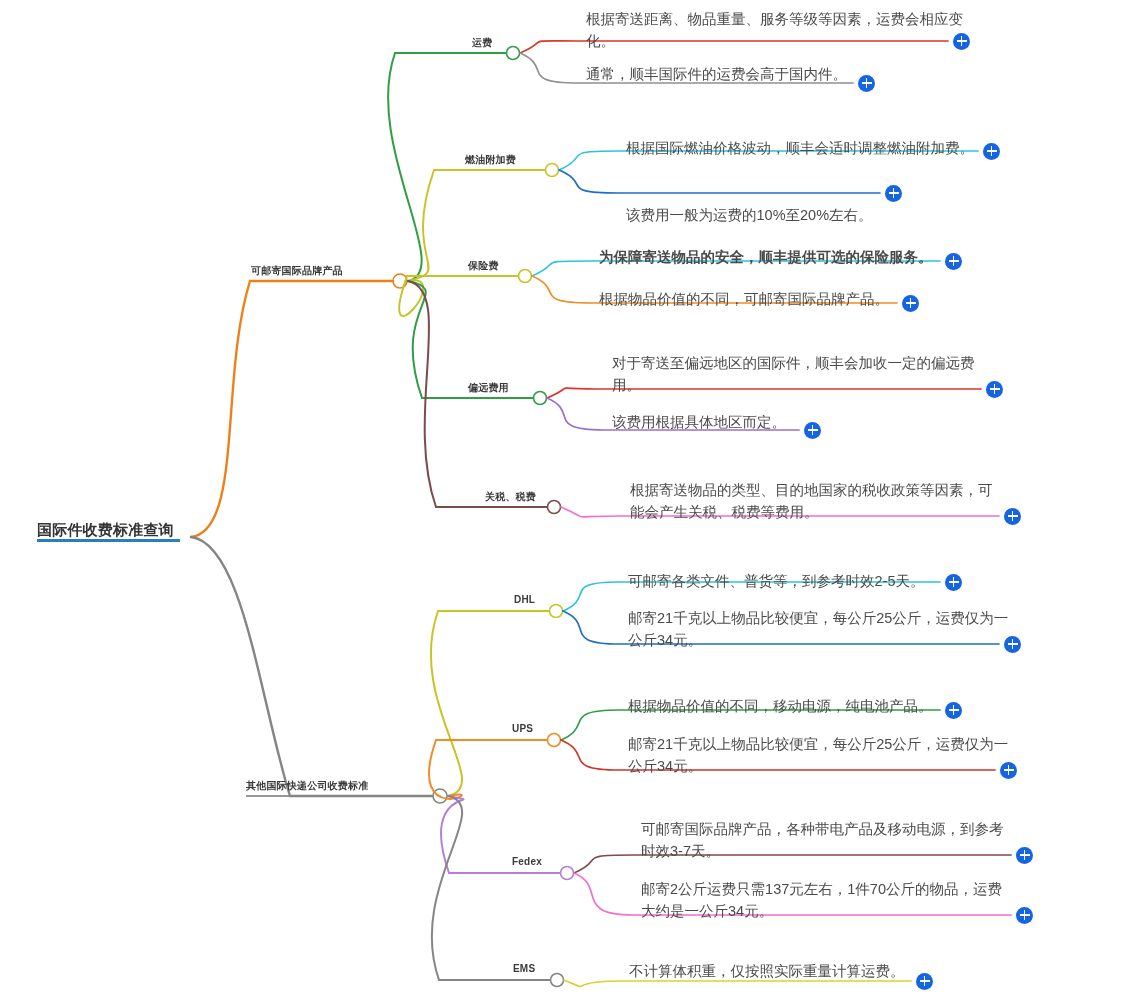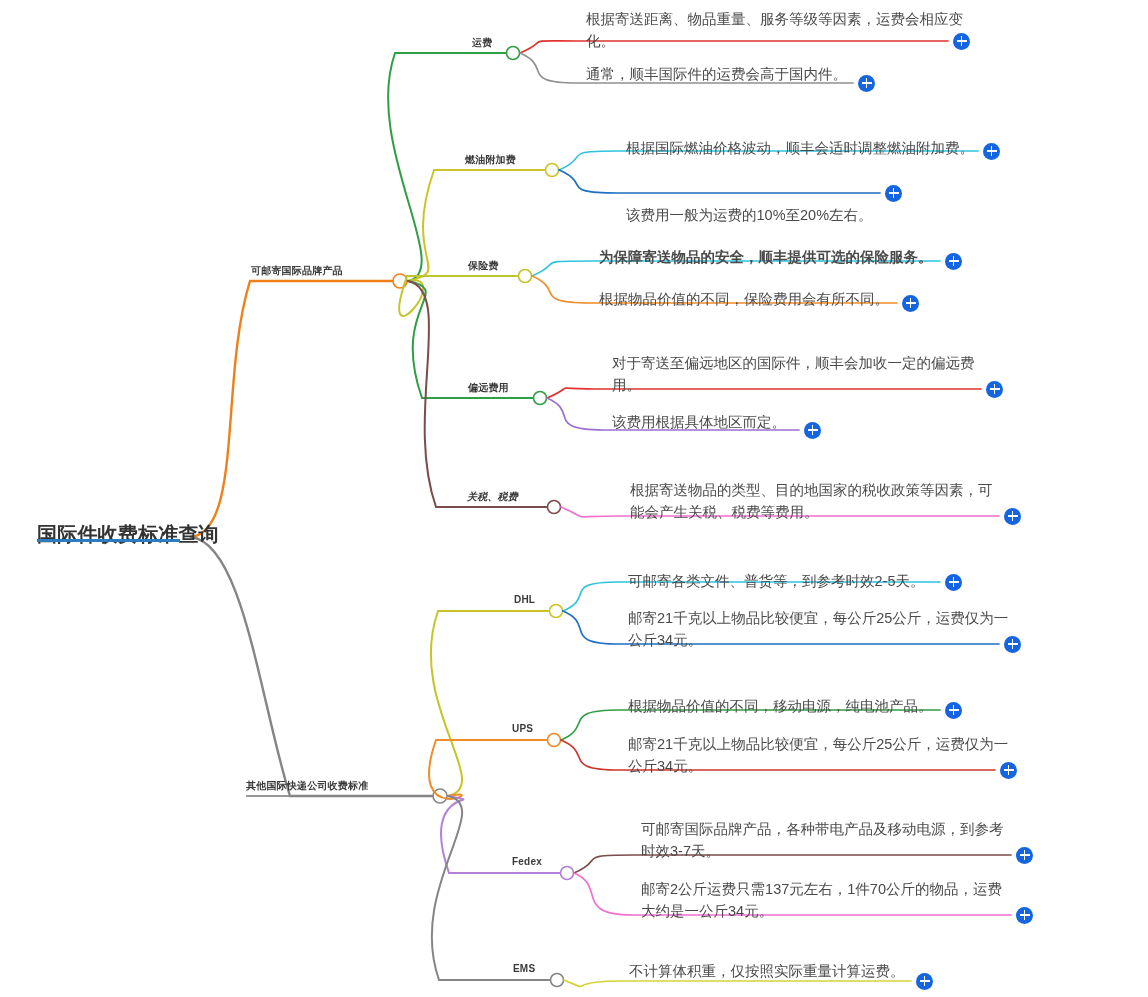--- a/index.html
+++ b/index.html
@@ -2,21 +2,21 @@
 <html><head>
 <meta charset="utf-8">
 <style>
   html,body{margin:0;padding:0;background:#ffffff;}
   body{width:1148px;height:997px;position:relative;overflow:hidden;
        font-family:"Liberation Sans","DejaVu Sans",sans-serif;}
   #mindmap{position:absolute;left:0;top:0;width:1148px;height:997px;}
   svg#links{position:absolute;left:0;top:0;width:1148px;height:997px;}
   .node-label{position:absolute;white-space:nowrap;font-size:10px;font-weight:bold;
               color:#3a3a3a;letter-spacing:0.2px;}
-  .node-label.root{font-size:20px;color:#333;}
+  .node-label.root{font-size:15px;color:#333;}
   .leaf-text{position:absolute;font-size:14.5px;color:#4a4a4a;line-height:22px;
              font-weight:400;}
   .plus{position:absolute;width:17px;height:17px;border-radius:50%;
         background:#1565e0;display:block;}
   .plus::before,.plus::after{content:"";position:absolute;background:#fff;}
   .plus::before{left:3.5px;top:7.6px;width:10px;height:1.9px;}
   .plus::after{top:3.5px;left:7.6px;height:10px;width:1.9px;}
 </style>
 </head>
 <body>
@@ -76,29 +76,29 @@
       <div class="node-label" style="top: 153px; left: 465px;">燃油附加费</div>
       <div style="position: absolute; height: 1.6px; background: rgb(205, 195, 39); left: 465px; top: 169px; width: 81px; opacity: 0.9;"></div>
       <div class="leaf-text" style="left: 626px; top: 137px; width: 395px;">根据国际燃油价格波动，顺丰会适时调整燃油附加费。</div>
       <div class="plus" style="left: 983px; top: 142.5px;"></div>
       <div class="leaf-text" style="left: 626px; top: 181px; width: 395px; margin-top: 23px;">该费用一般为运费的10%至20%左右。</div>
       <div class="plus" style="left: 885px; top: 184.5px;"></div>
       <div class="node-label" style="top: 259px; left: 468px;">保险费</div>
       <div style="position: absolute; height: 1.6px; background: rgb(191, 197, 43); left: 468px; top: 275px; width: 51px; opacity: 0.9;"></div>
       <div class="leaf-text" style="left: 599px; top: 246px; width: 395px; font-weight: bold;">为保障寄送物品的安全，顺丰提供可选的保险服务。</div>
       <div class="plus" style="left: 945px; top: 252.5px;"></div>
-      <div class="leaf-text" style="left: 599px; top: 288px; width: 395px;">根据物品价值的不同，保险费用会有所不同。</div>
+      <div class="leaf-text" style="left: 599px; top: 288px; width: 395px;">根据物品价值的不同，可邮寄国际品牌产品。</div>
       <div class="plus" style="left: 902px; top: 294.5px;"></div>
       <div class="node-label" style="top: 381px; left: 468px;">偏远费用</div>
       <div style="position: absolute; height: 1.6px; background: rgb(47, 158, 68); left: 468px; top: 397px; width: 66px; opacity: 0.9;"></div>
       <div class="leaf-text" style="left: 612px; top: 352px; width: 385px;">对于寄送至偏远地区的国际件，顺丰会加收一定的偏远费用。</div>
       <div class="plus" style="left: 986px; top: 380.5px;"></div>
       <div class="leaf-text" style="left: 612px; top: 411px; width: 385px;">该费用根据具体地区而定。</div>
       <div class="plus" style="left: 804px; top: 421.5px;"></div>
-      <div class="node-label" style="top: 490px; left: 467px; font-style: italic;">关税、税费</div>
+      <div class="node-label" style="top: 490px; left: 485px;">关税、税费</div>
       <div style="position: absolute; height: 1.6px; background: rgb(124, 75, 75); left: 467px; top: 506px; width: 81px; opacity: 0.9;"></div>
       <div class="leaf-text" style="left: 630px; top: 479px; width: 365px;">根据寄送物品的类型、目的地国家的税收政策等因素，可能会产生关税、税费等费用。</div>
       <div class="plus" style="left: 1004px; top: 507.5px;"></div>
       <div class="node-label" style="top: 779px; left: 246px;">其他国际快递公司收费标准</div>
       <div style="position: absolute; height: 1.6px; background: rgb(133, 133, 133); left: 246px; top: 795px; width: 188px; opacity: 0.85;"></div>
       <div class="node-label" style="top: 594px; left: 514px;">DHL</div>
       <div style="position: absolute; height: 1.6px; background: rgb(201, 196, 37); left: 514px; top: 610px; width: 36px; opacity: 0.9;"></div>
       <div class="leaf-text" style="left: 628px; top: 570px; width: 385px;">可邮寄各类文件、普货等，到参考时效2-5天。</div>
       <div class="plus" style="left: 945px; top: 573.5px;"></div>
       <div class="leaf-text" style="left: 628px; top: 607px; width: 385px;">邮寄21千克以上物品比较便宜，每公斤25公斤，运费仅为一公斤34元。</div>

